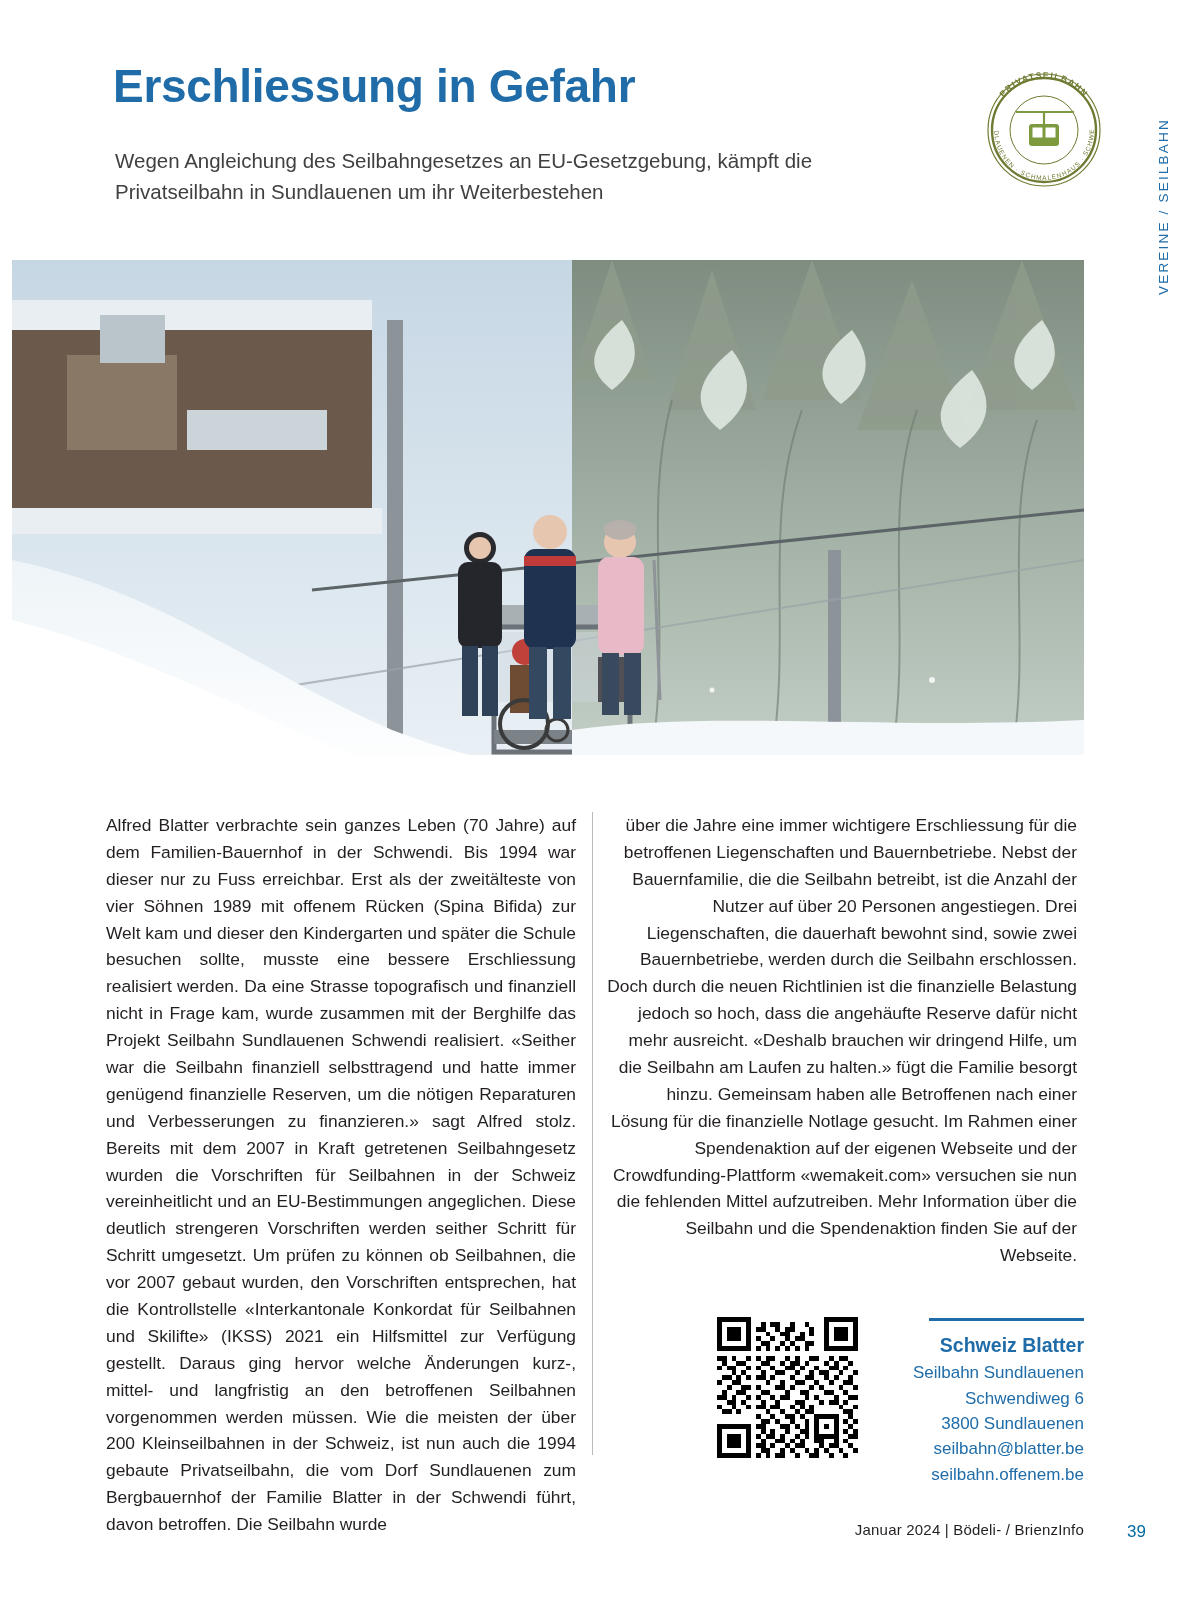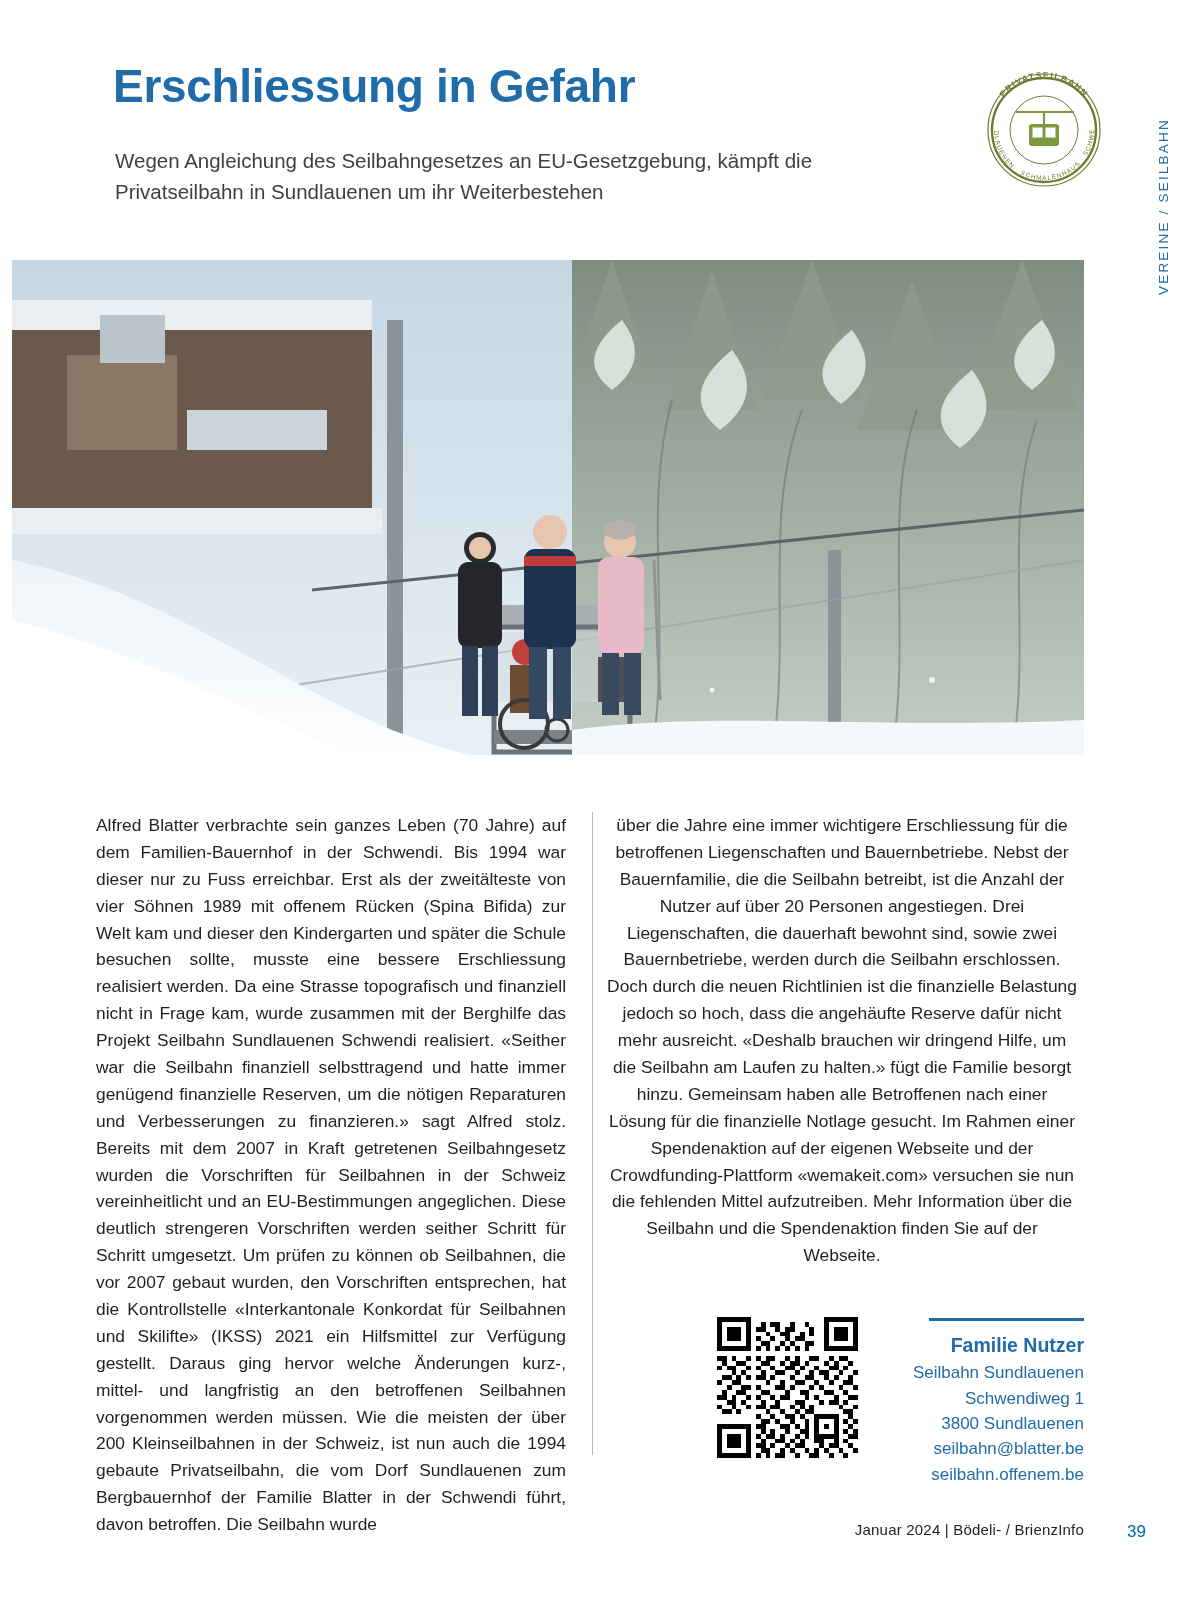--- a/index.html
+++ b/index.html
@@ -85,27 +85,27 @@
     position: absolute;
     top: 812px;
     font-size: 17.4px;
     line-height: 1.545;
     text-align: justify;
     color: #231f20;
     hyphens: manual;
   }
   .col p { margin: 0; }
   .col-left {
-    left: 96px;
+    left: 106px;
     width: 470px;
   }
   .col-right {
     left: 607px;
     width: 470px;
-    text-align: center;
+    text-align: right;
   }
   .col-divider {
     position: absolute;
     left: 592px;
     top: 812px;
     width: 1px;
     height: 643px;
     background: #b9bcbe;
   }
 
@@ -619,23 +619,23 @@
           <rect x="16" y="28" width="1" height="1"></rect>
         <rect x="19" y="28" width="2" height="1"></rect>
           <rect x="23" y="28" width="1" height="1"></rect>
         <rect x="26" y="28" width="1" height="1"></rect>
       </g>
     </svg>
   </div>
 
   <div class="contact">
     <div class="rule"></div>
-    <div class="name">Familie Nutzer</div>
+    <div class="name">Schweiz Blatter</div>
     <div class="line">Seilbahn Sundlauenen</div>
-    <div class="line">Schwendiweg 1</div>
+    <div class="line">Schwendiweg 6</div>
     <div class="line">3800 Sundlauenen</div>
     <div class="line">seilbahn@blatter.be</div>
     <div class="line">seilbahn.offenem.be</div>
   </div>
 
   <div class="footer">Januar 2024  |  Bödeli- / BrienzInfo</div>
   <div class="pagenum">39</div>
 
 </div>
 

